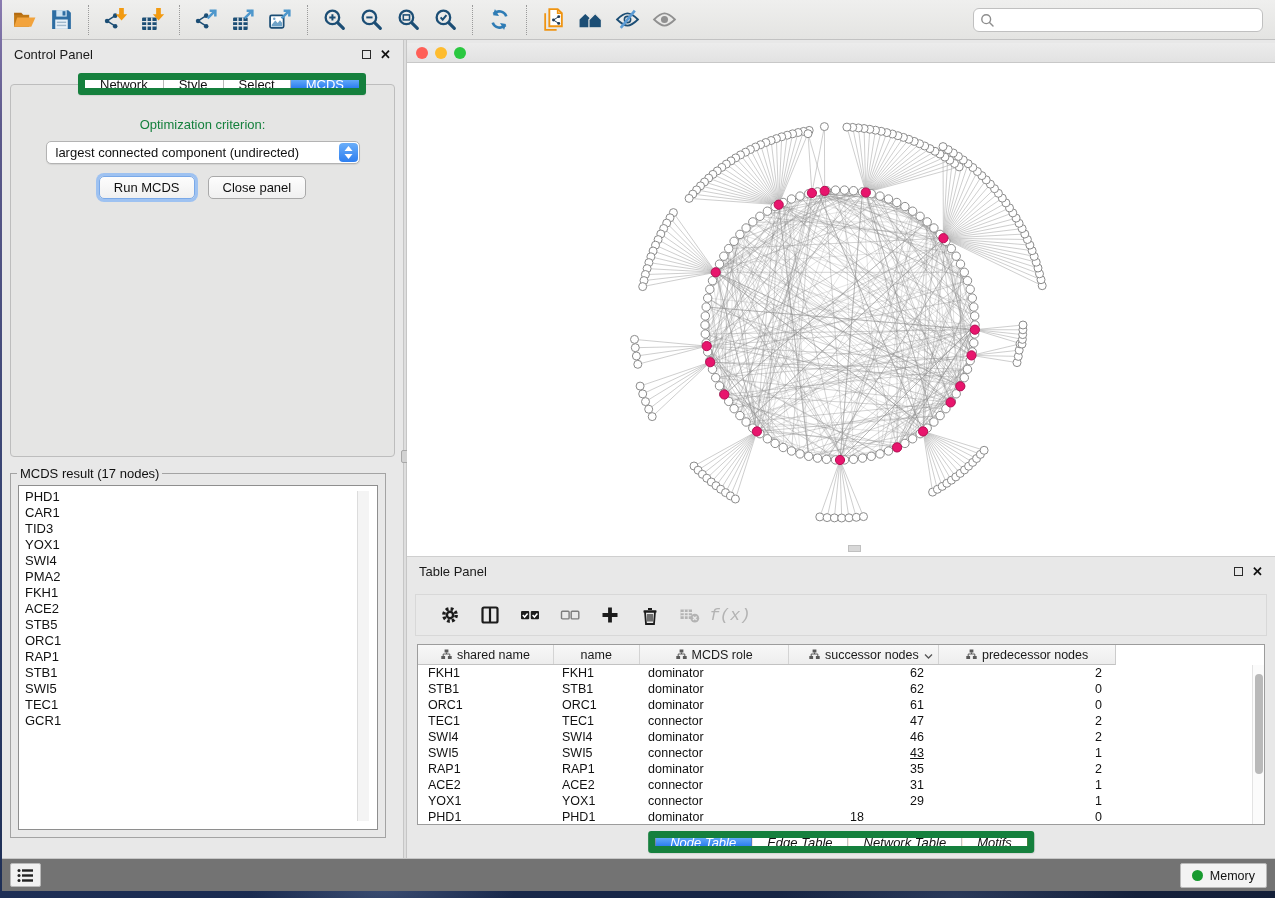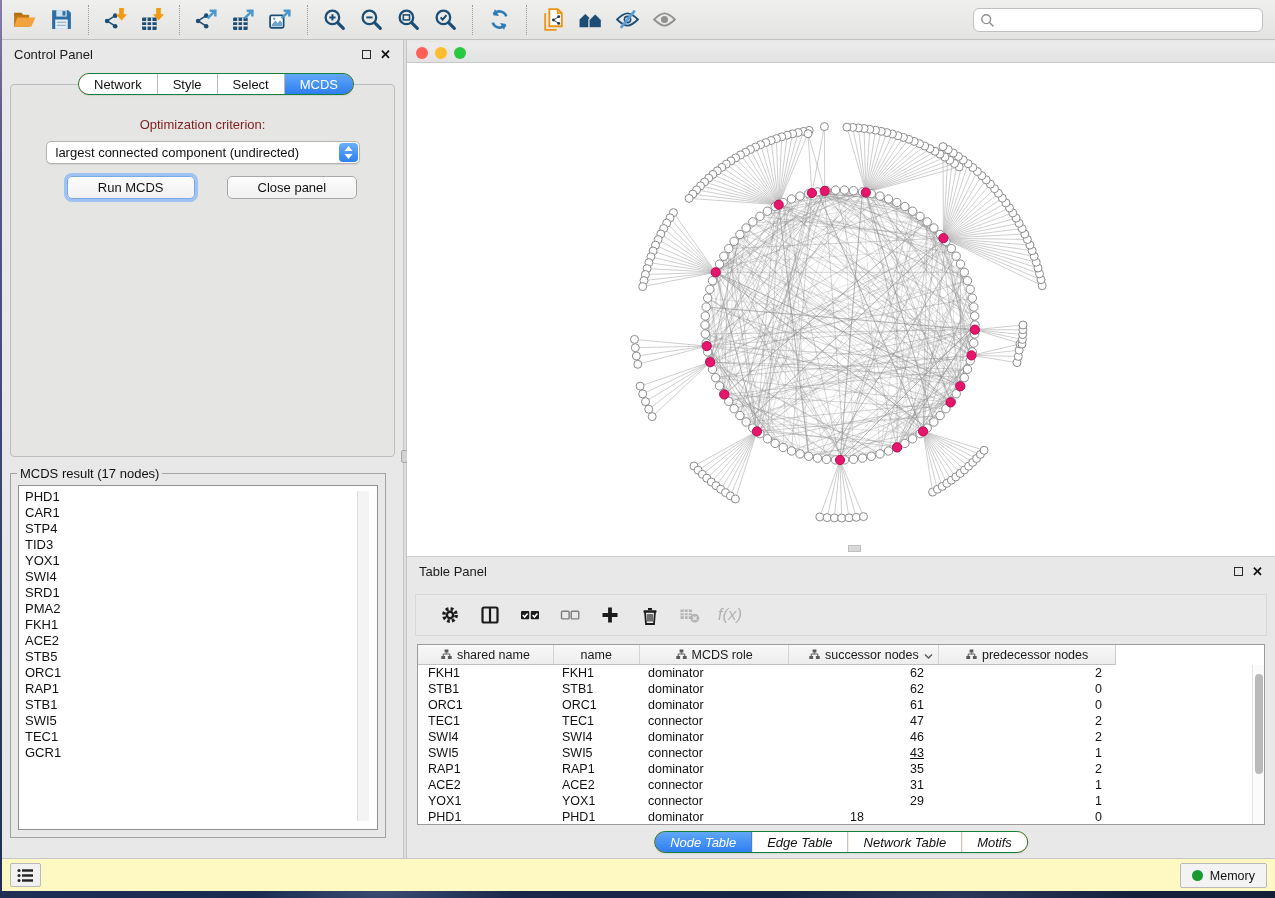--- a/index.html
+++ b/index.html
@@ -25,41 +25,41 @@
     border:1px solid #c0c0c0; border-radius:6px; display:flex; align-items:center; padding-left:6px; }
   .search-box input { border:none; outline:none; flex:1; height:18px; font-size:12px; background:transparent; margin-left:4px; }
 
   
   .panel-titlebar { display:flex; align-items:center; padding:0 12px; height:28px; font-size:13px; color:#1a1a1a; }
   .panel-icons { margin-left:auto; display:flex; align-items:center; gap:9px; }
   .float-icon { width:9px; height:9px; border:1.5px solid #2a2a2a; display:inline-block; }
   .close-x { font-size:13px; font-weight:bold; color:#111; line-height:9px; }
 
   
-  .seg-tabs { display:flex; background:#f97316; border:1px solid #15803d; border-radius:11px; overflow:hidden; height:22px;
+  .seg-tabs { display:flex; background:#f97316; border:7px solid #15803d; border-radius:3px; overflow:hidden; height:22px;
     box-shadow:0 1px 1px rgba(0,0,0,.08); }
   .seg-tab { display:flex; align-items:center; justify-content:center; padding:0 15px; font-size:13px; color:#111;
     border-right:1px solid #b9b9b9; background:#fff; cursor:default; white-space:nowrap; }
   .seg-tab:last-child { border-right:none; }
   .seg-tab.active { background:linear-gradient(#61a8f8,#2d7ef0); color:#fff; border-right-color:#2d7ef0; }
 
   
   .control-panel { position:absolute; left:0; top:40px; width:401px; height:818px; background:#e8e8e8; }
   #cp-tabs { position:absolute; left:76px; top:33px; z-index:3; }
   .tab-content { position:absolute; left:8px; top:44px; width:385px; height:373px; background:#e5e5e4;
     border:1px solid #bdbdbd; border-radius:4px; }
-  .crit-label { text-align:center; margin-top:32px; font-size:13px; color:#7f1d1d; }
+  .crit-label { text-align:center; margin-top:32px; font-size:13px; color:#15803d; }
   .select { position:relative; width:314px; height:23px; margin:9px auto 0 auto; background:#fff;
     border:1px solid #b3b3b3; border-radius:5px; font-size:13px; color:#111;
     display:flex; align-items:center; padding-left:9px; box-shadow:0 1px 1px rgba(0,0,0,.08); }
   .stepper { position:absolute; right:1px; top:1px; width:19px; height:19px; border-radius:4px;
     background:linear-gradient(#6aaef9,#2e7ff0); display:flex; flex-direction:column; align-items:center; justify-content:center; gap:1px; }
   .btn-row { display:flex; justify-content:center; gap:13px; margin-top:12px; }
-  .mac-btn { height:23px; padding:0 30px; font-size:13px; color:#111; background:linear-gradient(#fdfdfd,#f0f0f0);
-    border:1px solid #a9a9a9; border-radius:5px; cursor:default; font-family:"Liberation Sans",sans-serif;margin-left:19px; }
+  .mac-btn { height:23px; padding:0 14px; font-size:13px; color:#111; background:linear-gradient(#fdfdfd,#f0f0f0);
+    border:1px solid #a9a9a9; border-radius:5px; cursor:default; font-family:"Liberation Sans",sans-serif; }
   .mac-btn.focus { box-shadow:0 0 0 3px rgba(110,170,250,.6); border-color:#7aa9e8; }
 
   .result-box { position:absolute; left:8px; top:426px; width:376px; height:372px; border:1px solid #a3a3a3; }
   .result-box legend { font-size:13px; color:#111; margin-left:6px; padding:0 3px; }
   .result-list { position:absolute; left:7px; top:4px; right:7px; bottom:7px; background:#fff; border:1px solid #8e8e8e;
     font-size:13px; line-height:16px; color:#111; padding:3px 0 0 6px; overflow:hidden; }
   .vtrack { position:absolute; right:8px; top:5px; bottom:8px; width:12px; background:#f4f4f4; border-left:1px solid #dcdcdc; }
   .result-item { height:16px; }
 
   
@@ -75,38 +75,38 @@
   .light { width:12px; height:12px; border-radius:50%; display:inline-block; }
   .net-title { position:absolute; left:0; right:0; top:2px; text-align:center; font-size:13px; color:#222; }
   .net-canvas { position:relative; width:868px; height:492px; background:#fff; overflow:hidden; }
   .split-grip { position:absolute; left:441px; bottom:3px; width:13px; height:7px; background:#d8d8d8; border:1px solid #c0c0c0; }
 
   
   .table-panel { position:absolute; left:405px; top:556px; width:868px; height:302px; background:#e8e8e8; border-top:1px solid #cfcfcf; }
   .tp-toolbar { position:absolute; left:8px; top:37px; right:8px; height:42px; background:#e9e9e9;
     border:1px solid #d8d8d8; display:flex; align-items:center; gap:0; padding-left:14px; }
   .tp-btn { background:none; border:none; width:40px; height:36px; display:flex; align-items:center; justify-content:center; cursor:default; }
-  .fx-label { font-family:Liberation Sans, sans-serif; font-style:italic; font-size:17px; color:#b3b3b3; }
+  .fx-label { font-family:Liberation Mono, monospace; font-style:italic; font-size:17px; color:#b3b3b3; }
 
   .data-table { position:absolute; left:10px; top:87px; width:848px; height:181px; background:#fff; border:1px solid #9c9c9c; }
   .thead { display:flex; height:20px; background:linear-gradient(#f8f8f8,#ededed); border-bottom:1px solid #c2c2c2;
     width:698px; border-right:1px solid #cccccc; }
   .th { position:relative; display:flex; align-items:center; justify-content:center; gap:5px;
     font-size:12.5px; color:#1a1a1a; border-right:1px solid #d4d4d4; height:100%; }
   .th:last-child { border-right:none; }
   .sort-chev { position:absolute; right:5px; top:4px; color:#555; }
   .tbody { }
   .trow { display:flex; height:16px; font-size:12.5px; color:#111; line-height:16px; }
   .td { overflow:hidden; white-space:nowrap; }
   .t-scroll { position:absolute; right:0; top:20px; bottom:0; width:12px; background:#fbfbfb; border-left:1px solid #e3e3e3; }
   .t-thumb { position:absolute; left:2px; top:9px; width:8px; height:100px; background:#b9b9b9; border-radius:4px; }
   #tp-tabs { position:absolute; left:50%; transform:translateX(-50%); bottom:5px;font-style:italic; }
 
   
-  .status-bar { position:absolute; left:0; top:858px; width:100%; height:33px; background:#fef9c3; border-top:1px solid #c6c6c6; }
+  .status-bar { position:absolute; left:0; top:858px; width:100%; height:33px; background:#737373; border-top:1px solid #c6c6c6; }
   .sb-btn { position:absolute; left:8px; top:4px; width:31px; height:24px; background:#f1f1f1; border:1px solid #b9b9b9;
     border-radius:2px; display:flex; align-items:center; justify-content:center; cursor:default; }
   .memory-btn { position:absolute; right:8px; top:4px; height:25px; padding:0 11px; background:#f3f3f3; border:1px solid #b9b9b9;
     border-radius:2px; display:flex; align-items:center; gap:7px; font-size:12.5px; color:#111; cursor:default;
     font-family:"Liberation Sans",sans-serif; }
   .memory-dot { width:11px; height:11px; border-radius:50%; }
 </style>
 </head>
 <body>
 
@@ -316,25 +316,23 @@
         <button class="mac-btn focus">Run MCDS</button>
         <button class="mac-btn">Close panel</button>
       </div>
     </div>
     <fieldset class="result-box">
       <legend>MCDS result (17 nodes)</legend>
       <div class="result-list" id="mcds-list">
         <div class="vtrack"></div>
       <div class="result-item">PHD1</div>
           <div class="result-item">CAR1</div>
-          <div class="result-item">STP4</div>
           <div class="result-item">TID3</div>
           <div class="result-item">YOX1</div>
           <div class="result-item">SWI4</div>
-          <div class="result-item">SRD1</div>
           <div class="result-item">PMA2</div>
           <div class="result-item">FKH1</div>
           <div class="result-item">ACE2</div>
           <div class="result-item">STB5</div>
           <div class="result-item">ORC1</div>
           <div class="result-item">RAP1</div>
           <div class="result-item">STB1</div>
           <div class="result-item">SWI5</div>
           <div class="result-item">TEC1</div>
           <div class="result-item">GCR1</div>

